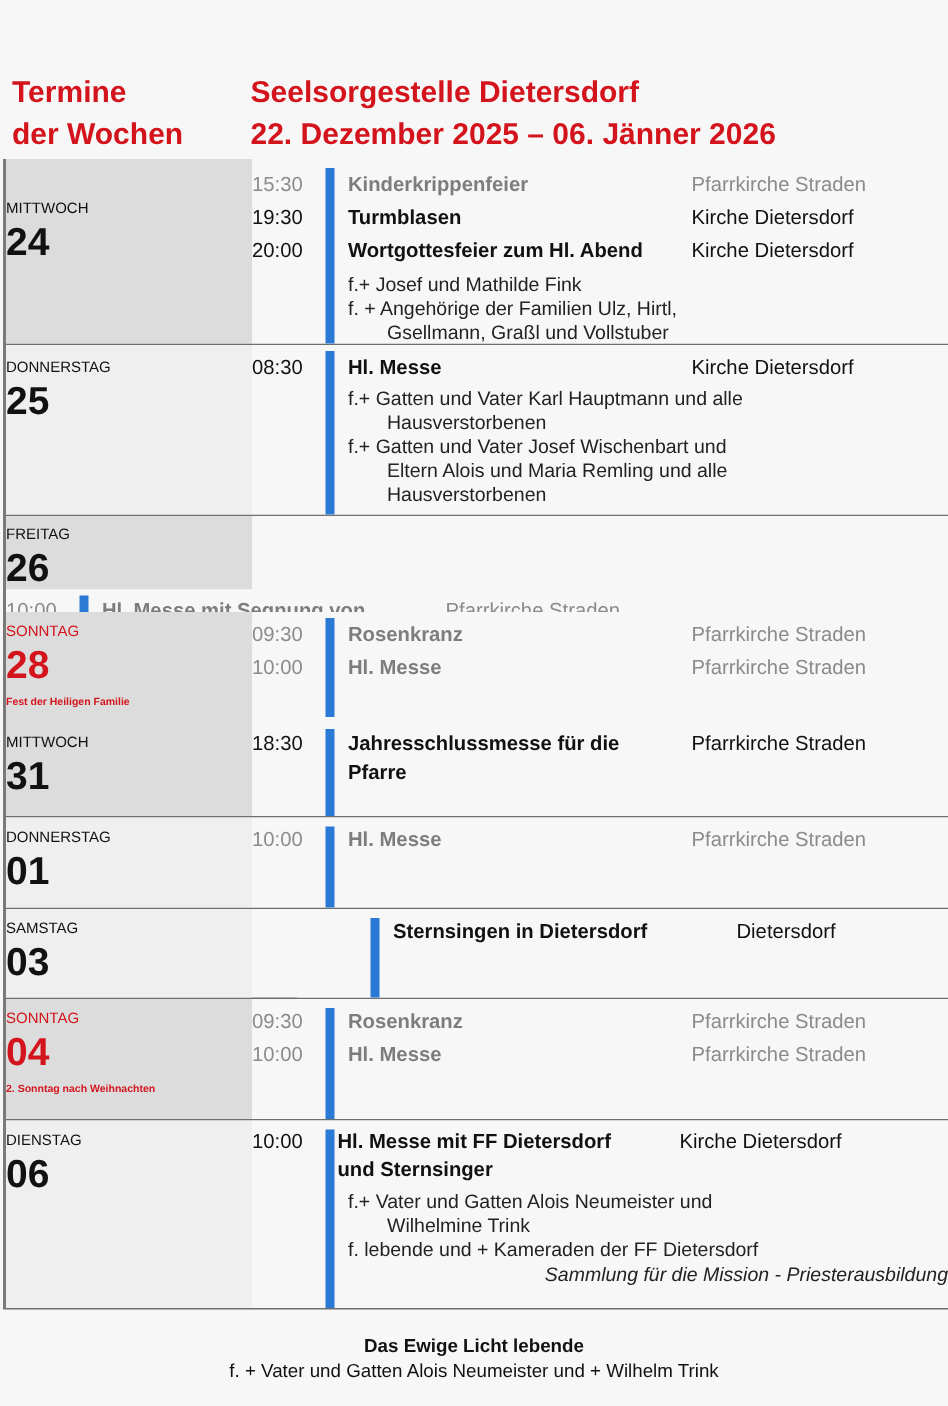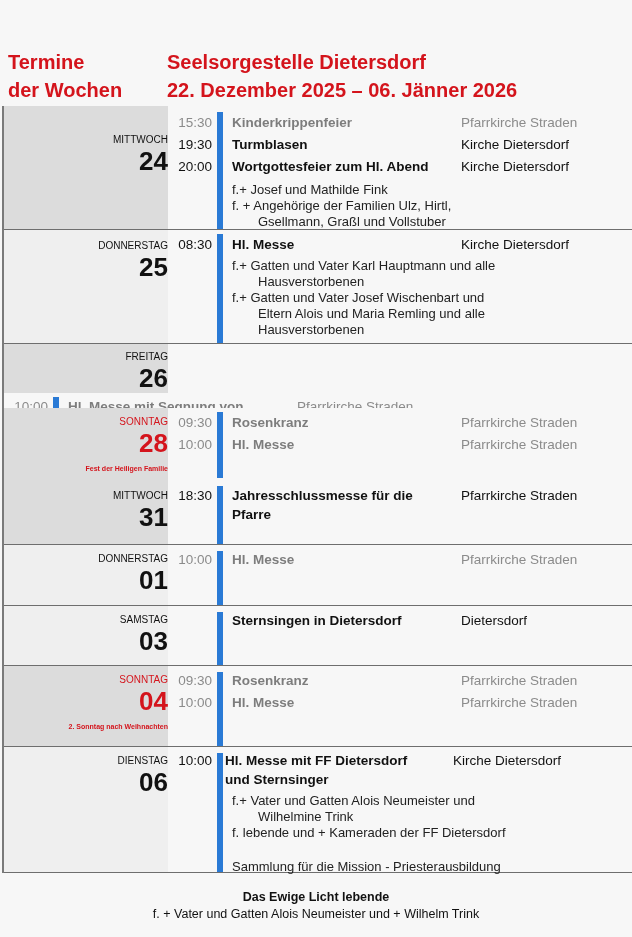--- a/index.html
+++ b/index.html
@@ -6,40 +6,40 @@
   html, body { width: 632px; height: 937px; background: #f7f7f7; overflow: hidden; }
   body { font-family: "Liberation Sans", sans-serif; color: #111; position: relative; }
 
   .header { position: absolute; left: 0; top: 44px; width: 620px; height: 60px; }
   .h-left { position: absolute; left: 8px; top: 4px; color: #d4141c; font-weight: bold; font-size: 20px; line-height: 28px; }
   .h-right { position: absolute; left: 167px; top: 4px; color: #d4141c; font-weight: bold; font-size: 20px; line-height: 28px; }
 
   .table { position: absolute; left: 2px; top: 106px; width: 630px; border-left: 2px solid #7a7a7a; }
   .row { position: relative; display: flex; border-bottom: 1px solid #6e6e6e; }
   .row.noborder { border-bottom: none; }
-  .daycol { width: 164px; flex: none; text-align: right; padding-top: 28px; }
+  .daycol { width: 164px; flex: none; text-align: left; padding-top: 28px; }
   .daycol.dark { background: #dcdcdc; }
   .daycol.light { background: #efefef; }
   .dayname { font-size: 10px; letter-spacing: 0; line-height: 12px; color: #111; }
   .daynum { font-size: 26px; font-weight: bold; line-height: 30px; color: #111; }
   .red .dayname, .red .daynum { color: #d4141c; }
   .feast { font-size: 7px; font-weight: bold; color: #d4141c; margin-top: 6px; line-height: 9px; }
 
   .events { position: relative; flex: 1; background: #f7f7f7; padding: 8px 0 6px 0; }
   .bar { position: absolute; left: 49px; top: 6px; bottom: 0; width: 6px; background: #2a7ad5; }
   .ev { display: flex; font-size: 13.5px; line-height: 22px; }
-  .ev .time { width: 44px; text-align: right; flex: none; }
+  .ev .time { width: 44px; flex: none; }
   .ev .title { margin-left: 20px; width: 229px; font-weight: bold; }
   .ev .place { width: 170px; }
   .ev.grey .time, .ev.grey .title, .ev.grey .place { color: #8b8b8b; }
   .ev.dark .time, .ev.dark .title, .ev.dark .place { color: #111; }
   .ev.grey .title { color: #7d7d7d; }
   .note { margin-left: 64px; font-size: 13px; line-height: 16px; color: #222; }
   .note .indent { padding-left: 26px; display: block; }
-  .italic { margin-left: 64px; font-size: 13px; line-height: 18px; color: #222; margin-top: 17px; }
+  .italic { font-style: italic; margin-left: 64px; font-size: 13px; line-height: 18px; color: #222; margin-top: 0; text-align: right; }
 
   .footer { position: absolute; left: 0; top: 889px; width: 632px; text-align: center; font-size: 12.5px; line-height: 17px; }
   .footer .f1 { font-weight: bold; }
 </style>
 </head>
 <body>
 
 <div class="header">
   <div class="h-left">
     <div>Termine</div>
@@ -175,21 +175,21 @@
     <div class="events" style="padding-top:4px;">
       <div class="bar" style="top:6px;"></div>
       <div class="ev grey">
         <span class="time">10:00</span>
         <span class="title">Hl. Messe</span>
         <span class="place">Pfarrkirche Straden</span>
       </div>
     </div>
   </div>
 
-  <div class="row" style="height:60px;">
+  <div class="row" style="height:60px;gap:30px;">
     <div class="daycol light" style="padding-top:8px;">
       <div class="dayname">SAMSTAG</div>
       <div class="daynum">03</div>
     </div>
     <div class="events" style="padding-top:4px;">
       <div class="bar" style="top:6px;"></div>
       <div class="ev dark">
         <span class="time"></span>
         <span class="title">Sternsingen in Dietersdorf</span>
         <span class="place" style="font-weight:normal;">Dietersdorf</span>

